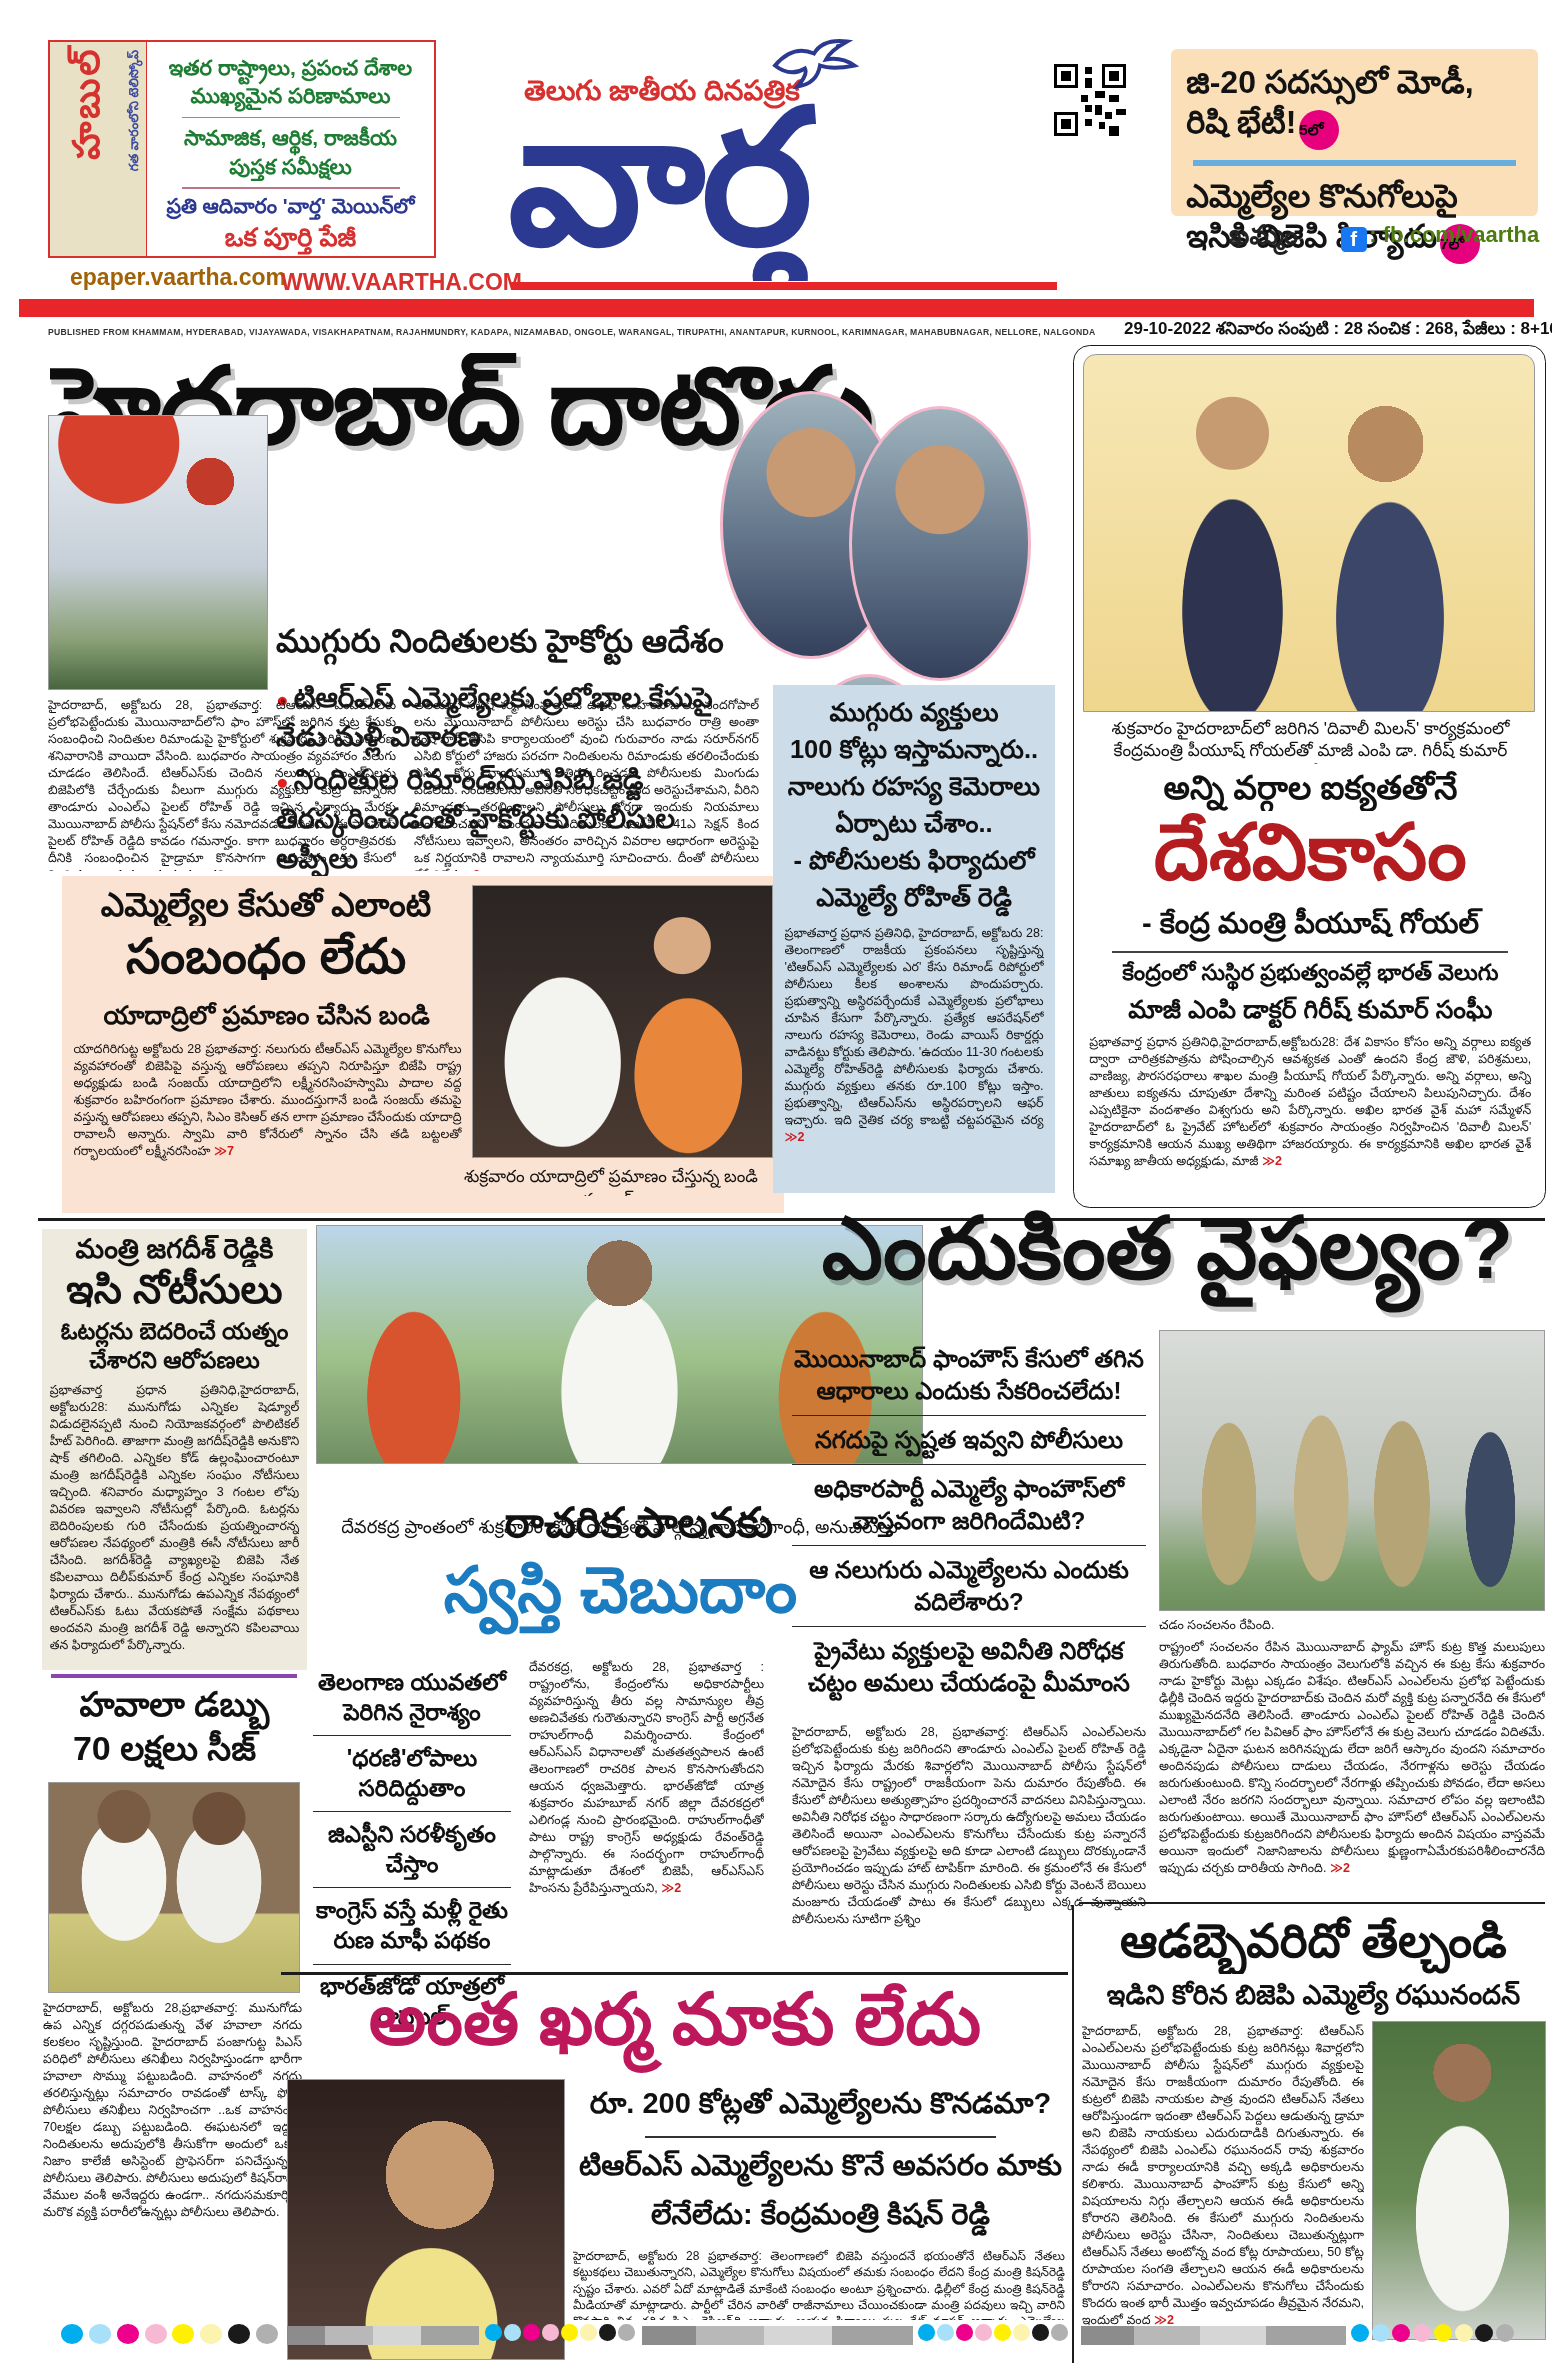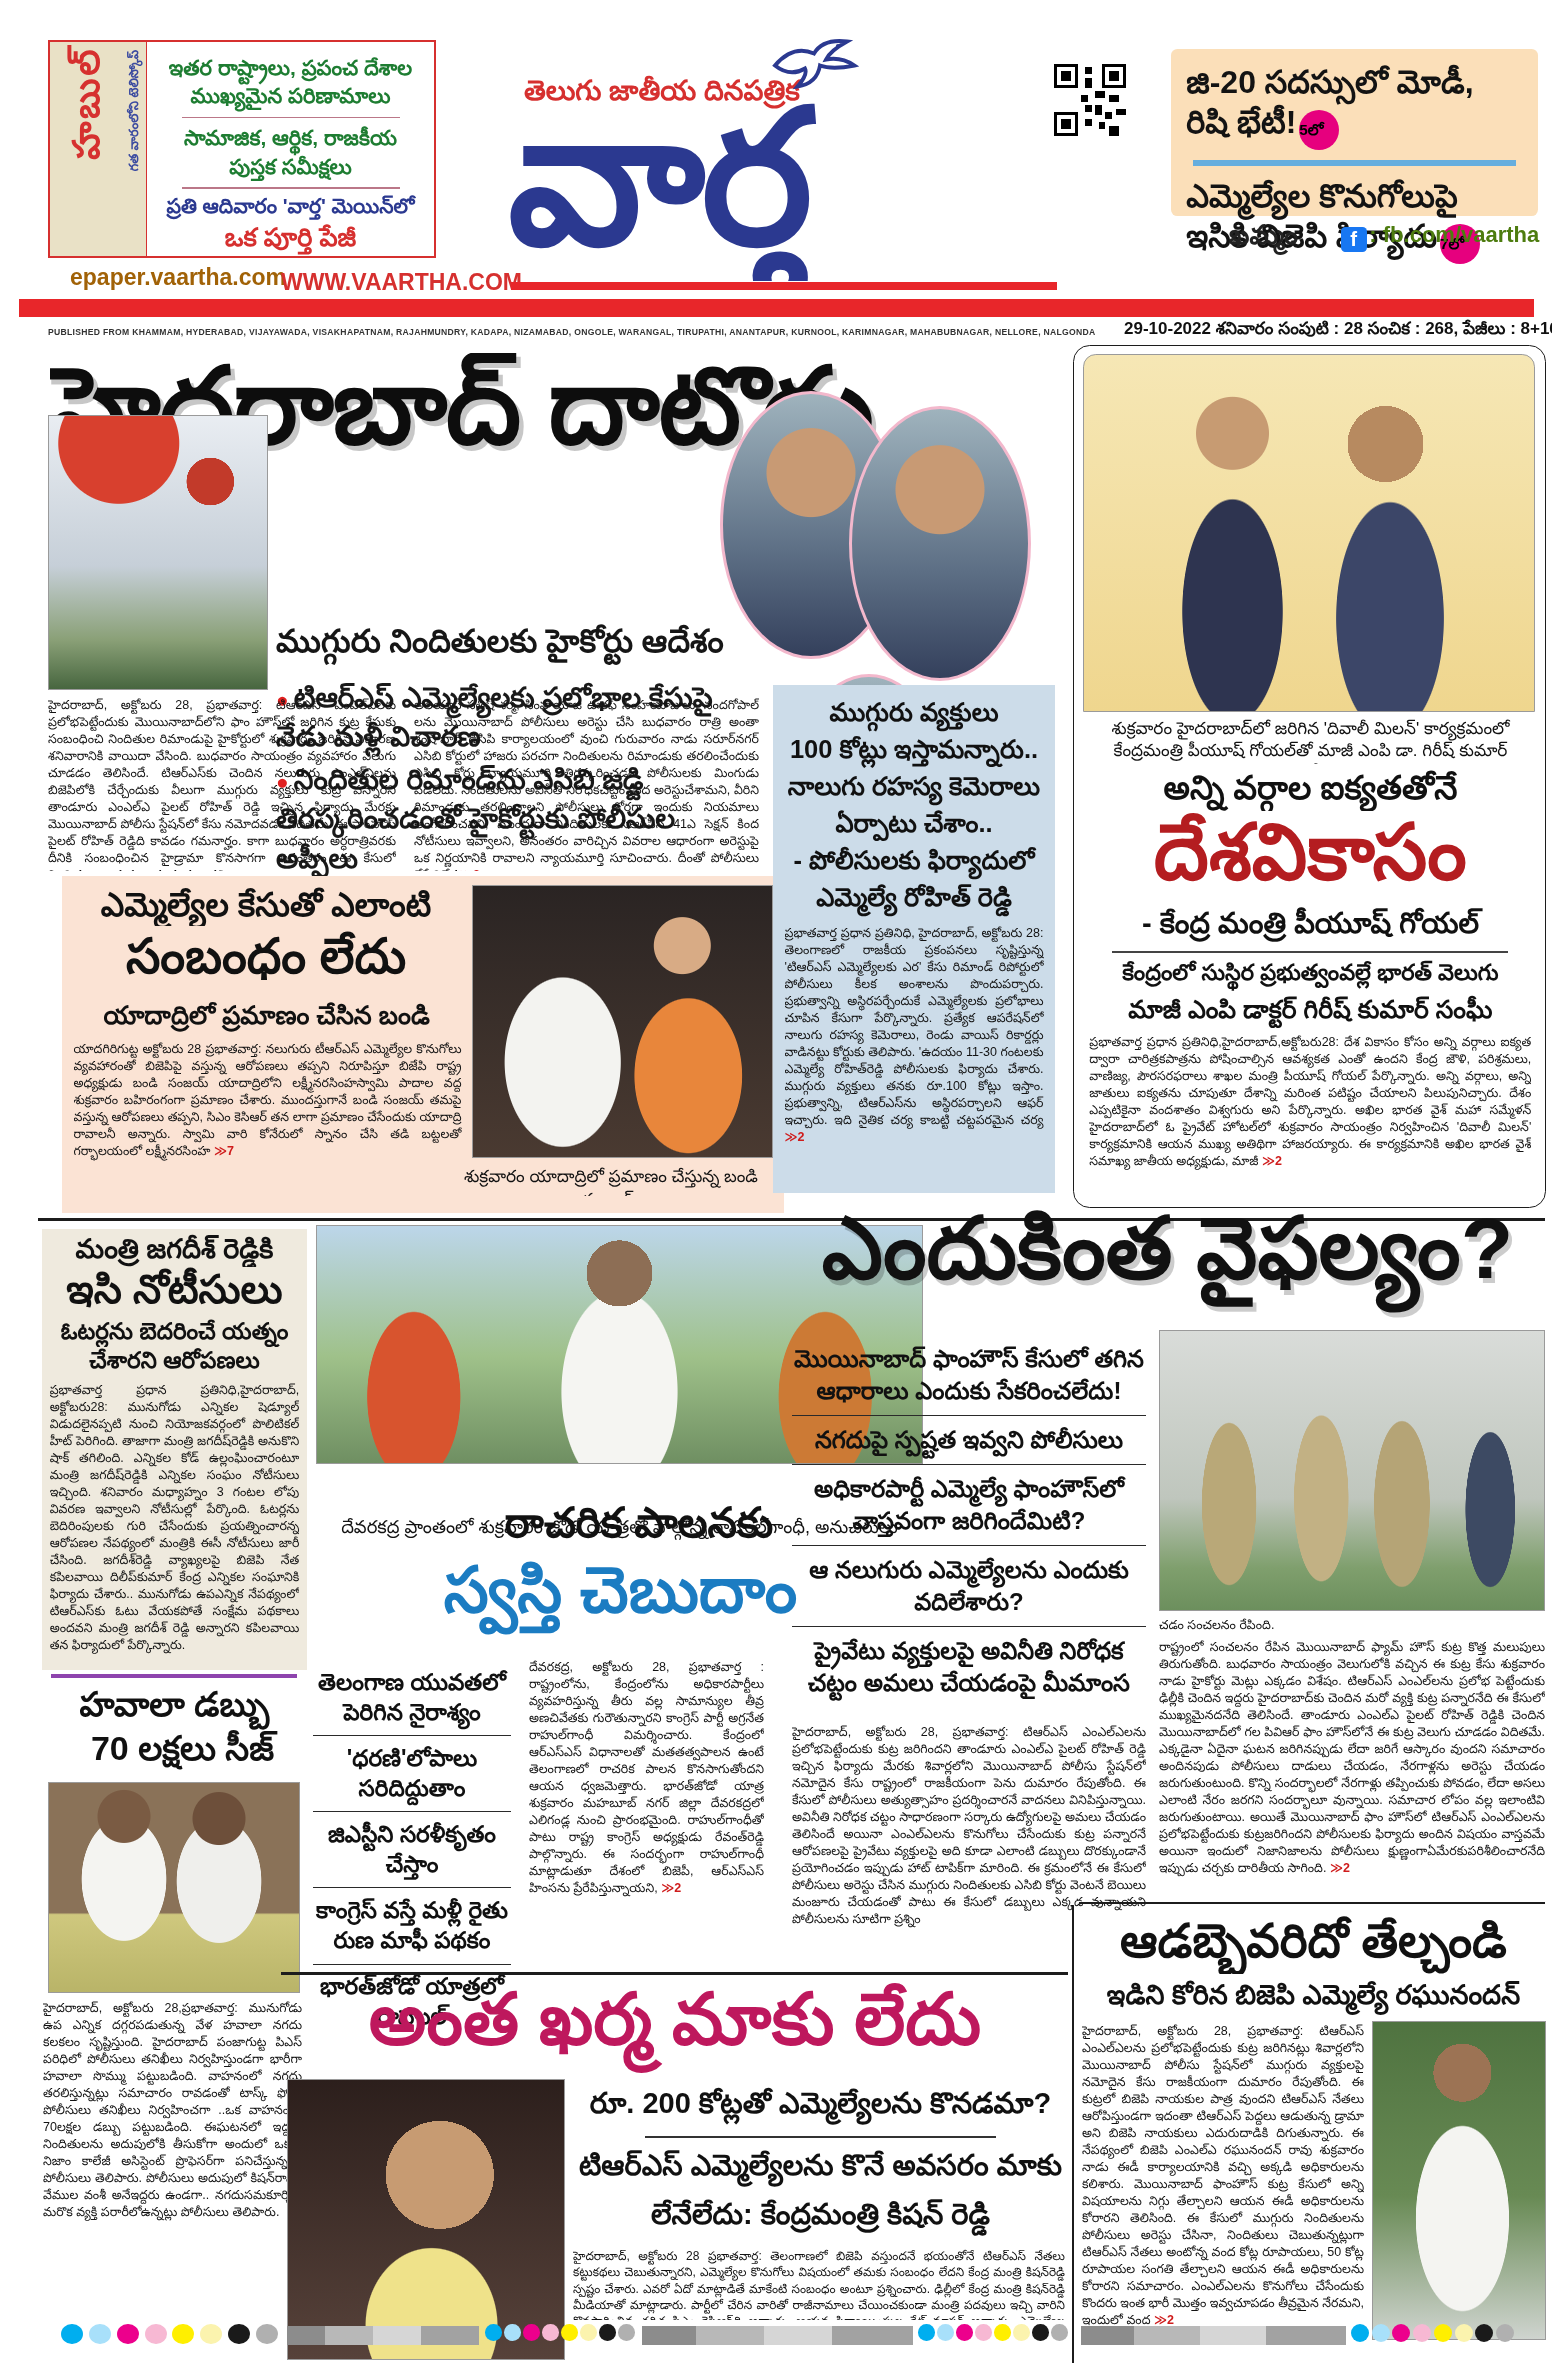--- a/index.html
+++ b/index.html
@@ -236,21 +236,21 @@
   <div class="abs creambox" style="left:42px;top:1229px;width:265px;height:441px;">
     <div class="b c clip" style="font-size:27px;height:33px;">మంత్రి జగదీశ్ రెడ్డికి</div>
     <div class="b c clip" style="font-size:40px;height:51px;">ఇసి నోటీసులు</div>
     <div class="b c clip" style="font-size:23px;height:29px;">ఓటర్లను బెదరించే యత్నం</div>
     <div class="b c clip" style="font-size:23px;height:29px;">చేశారని ఆరోపణలు</div>
     <div class="bt clip" style="margin-top:6.4px;height:275px;">ప్రభాతవార్త ప్రధాన ప్రతినిధి,హైదరాబాద్, అక్టోబరు28: మునుగోడు ఎన్నికల షెడ్యూల్ విడుదలైనప్పటి నుంచి నియోజకవర్గంలో పొలిటికల్ హీట్ పెరిగింది. తాజాగా మంత్రి జగదీష్‌రెడ్డికి అనుకొని షాక్ తగిలింది. ఎన్నికల కోడ్ ఉల్లంఘించారంటూ మంత్రి జగదీష్‌రెడ్డికి ఎన్నికల సంఘం నోటీసులు ఇచ్చింది. శనివారం మధ్యాహ్నం 3 గంటల లోపు వివరణ ఇవ్వాలని నోటీసుల్లో పేర్కొంది. ఓటర్లను బెదిరింపులకు గురి చేసేందుకు ప్రయత్నించారన్న ఆరోపణల నేపథ్యంలో మంత్రికి ఈసీ నోటీసులు జారీ చేసింది. జగదీశ్‌రెడ్డి వ్యాఖ్యలపై బిజెపి నేత కపిలవాయి దిలీప్‌కుమార్ కేంద్ర ఎన్నికల సంఘానికి ఫిర్యాదు చేశారు.. మునుగోడు ఉపఎన్నిక నేపథ్యంలో టిఆర్ఎస్‌కు ఓటు వేయకపోతే సంక్షేమ పథకాలు అందవని మంత్రి జగదీశ్ రెడ్డి అన్నారని కపిలవాయి తన ఫిర్యాదులో పేర్కొన్నారు.</div>
   </div>
   <div class="abs" style="left:51px;top:1674px;width:246px;height:3.8px;background:#8e44ad;"></div>
 
   <div class="abs b c clip" style="left:42px;top:1685px;width:265px;height:45px;font-size:34px;">హవాలా డబ్బు</div>
-  <div class="abs b c clip" style="left:50px;top:1729px;width:265px;height:45px;font-size:34px;">70 లక్షలు సీజ్</div>
+  <div class="abs b c clip" style="left:32px;top:1729px;width:265px;height:45px;font-size:34px;">70 లక్షలు సీజ్</div>
   <div class="abs photo ph-cash" style="left:48px;top:1782px;width:252px;height:211px;"></div>
   <div class="abs bt clip" style="left:43px;top:2000px;width:259px;height:300px;">హైదరాబాద్, అక్టోబరు 28,ప్రభాతవార్త: మునుగోడు ఉప ఎన్నిక దగ్గరపడుతున్న వేళ హవాలా నగదు కలకలం సృష్టిస్తుంది. హైదరాబాద్ పంజాగుట్ట పిఎస్ పరిధిలో పోలీసులు తనిఖీలు నిర్వహిస్తుండగా భారీగా హవాలా సొమ్ము పట్టుబడింది. వాహనంలో నగదు తరలిస్తున్నట్లు సమాచారం రావడంతో టాస్క్ ఫోర్స్ పోలీసులు తనిఖీలు నిర్వహించగా ..ఒక వాహనంలో 70లక్షల డబ్బు పట్టుబడింది. ఈఘటనలో ఇద్దరు నిందితులను అదుపులోకి తీసుకోగా అందులో ఒకరు నిజాం కాలేజీ అసిస్టెంట్ ప్రొఫెసర్‌గా పనిచేస్తున్నట్లు పోలీసులు తెలిపారు. పోలీసులు అదుపులో కిషన్‌రావు, వేముల వంశీ అనేఇద్దరు ఉండగా.. నగదుసమకూర్చిన మరొక వ్యక్తి పరారీలోఉన్నట్లు పోలీసులు తెలిపారు.</div>
 
   <div class="abs photo ph-rahul" style="left:316px;top:1225px;width:607px;height:239px;"></div>
   <div class="abs c clip" style="left:316px;top:1469px;width:607px;height:27px;font-size:18px;margin-top:48px;">దేవరకద్ర ప్రాంతంలో శుక్రవారం జోడో యాత్రలో పాల్గొన్న రాహుల్‌గాంధీ, అనుచరులు</div>
   <div class="abs b c clip" style="left:358px;top:1499px;width:562px;height:54px;font-size:42px;">రాచరిక పాలనకు</div>
   <div class="abs b c blueh clip" style="left:319px;top:1553px;width:603px;height:89px;font-size:64px;">స్వస్తి చెబుదాం</div>
 
   <div class="abs ulist b c" style="left:313px;top:1660px;width:198px;font-size:23px;line-height:1.3;">
     <div>తెలంగాణ యువతలో పెరిగిన నైరాశ్యం</div>

